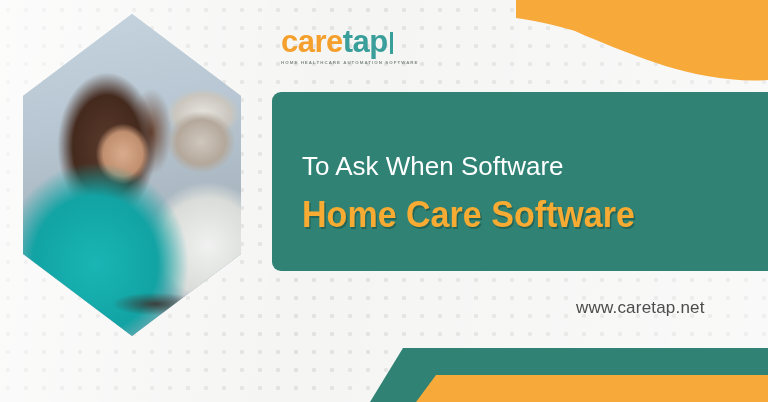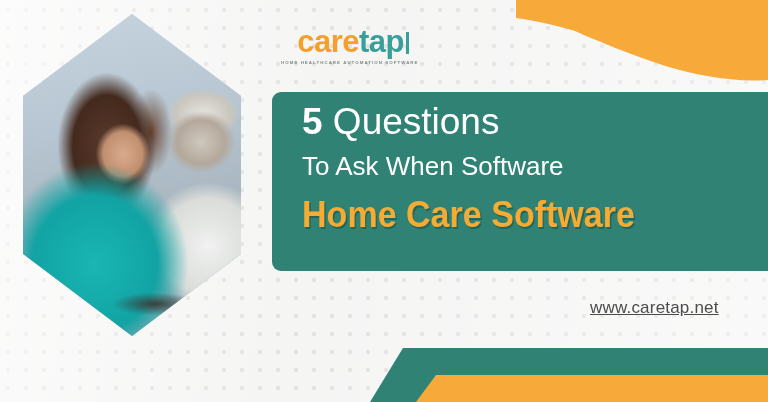--- a/index.html
+++ b/index.html
@@ -74,21 +74,21 @@
       radial-gradient(ellipse 30px 60px at 128px 118px, #6b4734 0%, rgba(107,71,52,0) 72%),
       
       linear-gradient(170deg, #c5d4de 0%, #b7c6d2 34%, #a9b6c0 62%, #9dacb8 100%);
   }
   
   .logo {
     position: absolute;
     left: 281px;
     top: 26px;
     width: 128px;
-    text-align: right;
+    text-align: left;
   }
   .logo-word {
     font-size: 31px;
     font-weight: 700;
     letter-spacing: -0.5px;
     line-height: 1;
     white-space: nowrap;
   }
   .logo-care { color: #f5a02c; }
   .logo-tap  { color: #3a9e9a; }
@@ -148,27 +148,26 @@
     font-weight: 700;
     line-height: 1;
     white-space: nowrap;
     transform: scaleX(0.92);
     transform-origin: left center;
     text-shadow: 1.5px 1.5px 0 rgba(28,78,70,0.55);
   }
   
   .url {
     position: absolute;
-    left: 590px;
+    left: 576px;
     top: 298px;
     color: #4c4c4c;
     font-size: 17px;
     letter-spacing: 0.2px;
     white-space: nowrap;
-    text-decoration: underline;
   }
 </style>
 </head>
 <body>
 
 <div class="banner">
 
   <div class="dot-bg"></div>
   <div class="bg-fade"></div>
 
@@ -184,20 +183,19 @@
       <div class="photo"></div>
     </div>
   </div>
 
   <div class="logo">
     <div class="logo-word"><span class="logo-care">care</span><span class="logo-tap">tap</span><span class="logo-bar"></span></div>
     <div class="logo-tagline">HOME HEALTHCARE AUTOMATION SOFTWARE</div>
   </div>
 
   <div class="panel">
-    <div class="line1"><span class="num">5</span><span class="rest"> Questions</span></div>
     <div class="line2">To Ask When Software</div>
     <div class="line3">Home Care Software</div>
   </div>
 
   <div class="url">www.caretap.net</div>
 
 </div>
 
 </body></html>

